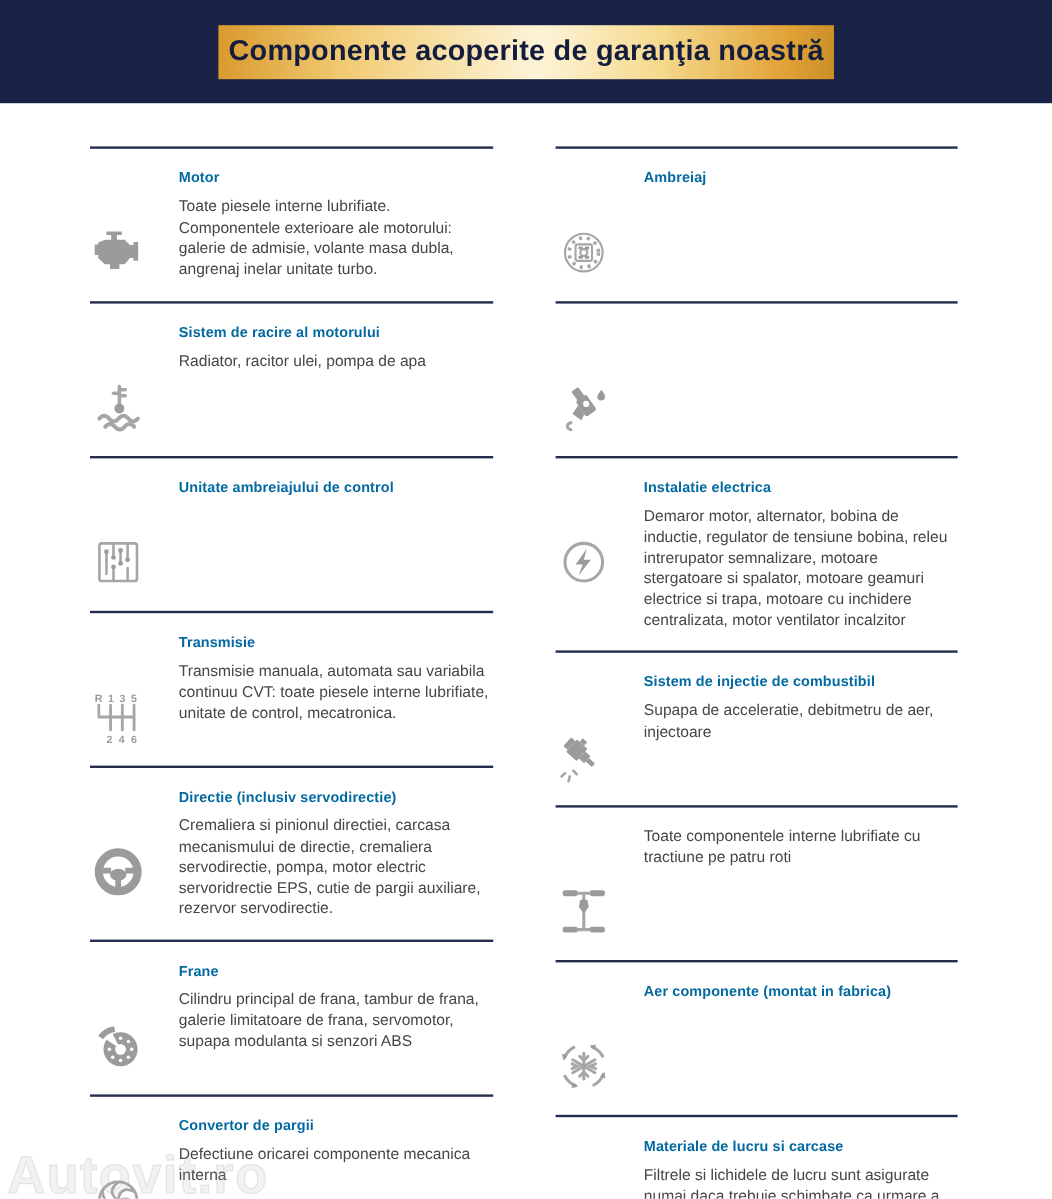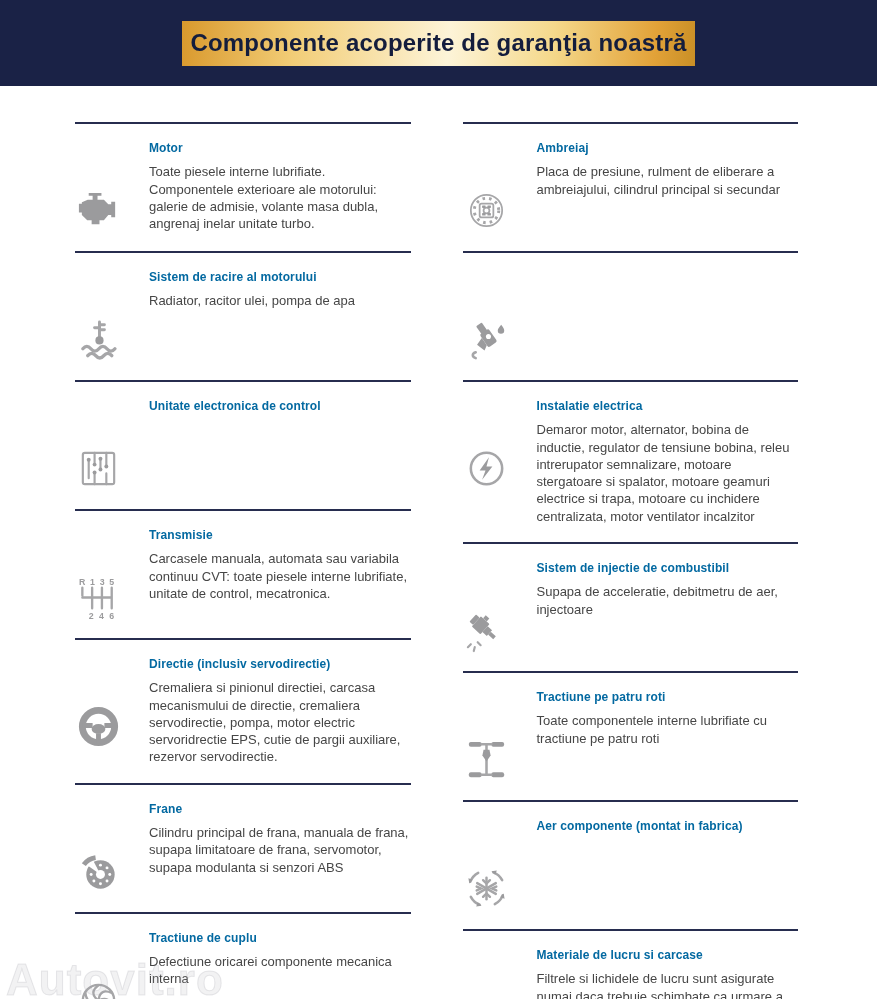--- a/index.html
+++ b/index.html
@@ -102,39 +102,39 @@
             <circle cx="14" cy="15" r="2"></circle>
               <circle cx="20" cy="20" r="2"></circle>
               <circle cx="26" cy="14" r="2"></circle>
             <circle cx="32" cy="22" r="2"></circle>
               <circle cx="20" cy="28" r="2"></circle>
               <circle cx="26" cy="25" r="2"></circle>
           </g>
         </svg>
       </div>
       <div class="text-cell">
-        <h3>Unitate electronica de control</h3>
+        <h3>Unitate ambreiajului de control</h3>
       </div>
     </article>
 
     <article class="item">
       <div class="icon-cell">
         <svg width="47" height="47" viewBox="0 0 48 48">
           <g fill="#9b9b9d" font-size="9" font-weight="700" font-family="Liberation Sans, sans-serif">
             <text x="4" y="11" textLength="36">R 1 3 5</text>
             <text x="14" y="46" textLength="26">2 4 6</text>
           </g>
           <g class="ic-stroke" stroke-width="2.4">
             <path d="M7.5 14v8M17.5 14v21M27.5 14v21M37.5 14v21M7.5 24h30"></path>
           </g>
         </svg>
       </div>
       <div class="text-cell">
         <h3>Transmisie</h3>
-        <p>Carcasele manuala, automata sau variabila continuu CVT: toate piesele interne lubrifiate, unitate de control, mecatronica.</p>
+        <p>Transmisie manuala, automata sau variabila continuu CVT: toate piesele interne lubrifiate, unitate de control, mecatronica.</p>
       </div>
     </article>
 
     <article class="item">
       <div class="icon-cell">
         <svg width="47" height="47" viewBox="0 0 48 48">
           <circle cx="24" cy="24" r="16.5" fill="none" stroke="#9b9b9d" stroke-width="7"></circle>
           <ellipse class="ic-fill" cx="24" cy="26.5" rx="7" ry="5"></ellipse>
           <g stroke="#9b9b9d" stroke-width="5">
             <path d="M8 23h10M30 23h10M24 31v10"></path>
@@ -161,40 +161,40 @@
             <circle cx="32.7" cy="33.7" r="1.5"></circle>
               <circle cx="26" cy="36.5" r="1.5"></circle>
               <circle cx="19.3" cy="33.7" r="1.5"></circle>
             <circle cx="16.5" cy="27" r="1.5"></circle>
               <circle cx="20.5" cy="21" r="1.5"></circle>
           </g>
         </svg>
       </div>
       <div class="text-cell">
         <h3>Frane</h3>
-        <p>Cilindru principal de frana, manuala de frana, supapa limitatoare de frana, servomotor, supapa modulanta si senzori ABS</p>
+        <p>Cilindru principal de frana, tambur de frana, galerie limitatoare de frana, servomotor, supapa modulanta si senzori ABS</p>
       </div>
     </article>
 
     <article class="item">
       <div class="icon-cell">
         <svg width="47" height="47" viewBox="0 0 48 48">
           <circle class="ic-stroke" cx="24" cy="24" r="16" stroke-width="2.4"></circle>
           <g class="ic-stroke" stroke-width="2.4">
             <path d="M24 8.5c-7 5-7 10.5 0 15.5" transform="rotate(0 24 24)"></path>
             <path d="M24 8.5c-7 5-7 10.5 0 15.5" transform="rotate(60 24 24)"></path>
             <path d="M24 8.5c-7 5-7 10.5 0 15.5" transform="rotate(120 24 24)"></path>
             <path d="M24 8.5c-7 5-7 10.5 0 15.5" transform="rotate(180 24 24)"></path>
             <path d="M24 8.5c-7 5-7 10.5 0 15.5" transform="rotate(240 24 24)"></path>
             <path d="M24 8.5c-7 5-7 10.5 0 15.5" transform="rotate(300 24 24)"></path>
           </g>
         </svg>
       </div>
       <div class="text-cell">
-        <h3>Tractiune de cuplu</h3>
+        <h3>Convertor de pargii</h3>
         <p>Defectiune oricarei componente mecanica interna</p>
       </div>
     </article>
 
     <article class="item">
       <div class="icon-cell">
         <svg width="47" height="47" viewBox="0 0 48 48">
           <g class="ic-fill">
             <rect x="2" y="21" width="11" height="6" rx="1"></rect>
             <rect x="13" y="17" width="6" height="14" rx="1"></rect>
@@ -229,21 +229,20 @@
           <g class="ic-fill">
             <rect x="19.5" y="18.8" width="3.6" height="2.6" rx=".6"></rect>
               <rect x="24.9" y="18.8" width="3.6" height="2.6" rx=".6"></rect>
             <rect x="19.5" y="26.6" width="3.6" height="2.6" rx=".6"></rect>
               <rect x="24.9" y="26.6" width="3.6" height="2.6" rx=".6"></rect>
           </g>
         </svg>
       </div>
       <div class="text-cell">
         <h3>Ambreiaj</h3>
-        <p>Placa de presiune, rulment de eliberare a ambreiajului, cilindrul principal si secundar</p>
       </div>
     </article>
 
     <article class="item">
       <div class="icon-cell">
         <svg width="47" height="47" viewBox="0 0 48 48">
           <g class="ic-fill" transform="rotate(-35 25 22)">
             <rect x="20" y="15" width="11" height="16" rx="2"></rect>
             <rect x="22" y="6" width="7" height="10" rx="1"></rect>
             <path d="M20 19l-8 3 3 9 5-3z"></path>
@@ -298,21 +297,20 @@
             <rect x="6" y="37" width="13" height="5" rx="2"></rect>
               <rect x="29" y="37" width="13" height="5" rx="2"></rect>
           </g>
           <g class="ic-stroke" stroke-width="2.6">
             <path d="M19 8.5h10M19 39.5h10M24 9v30"></path>
           </g>
           <path class="ic-fill" d="M21 14h6l1.2 6-4.2 6-4.2-6z"></path>
         </svg>
       </div>
       <div class="text-cell">
-        <h3>Tractiune pe patru roti</h3>
         <p>Toate componentele interne lubrifiate cu tractiune pe patru roti</p>
       </div>
     </article>
 
     <article class="item">
       <div class="icon-cell">
         <svg width="47" height="47" viewBox="0 0 48 48">
           <g class="ic-stroke" stroke-width="2.5">
             <path d="M24 13v22"></path>
               <path d="M14.5 18.5l19 11"></path>

